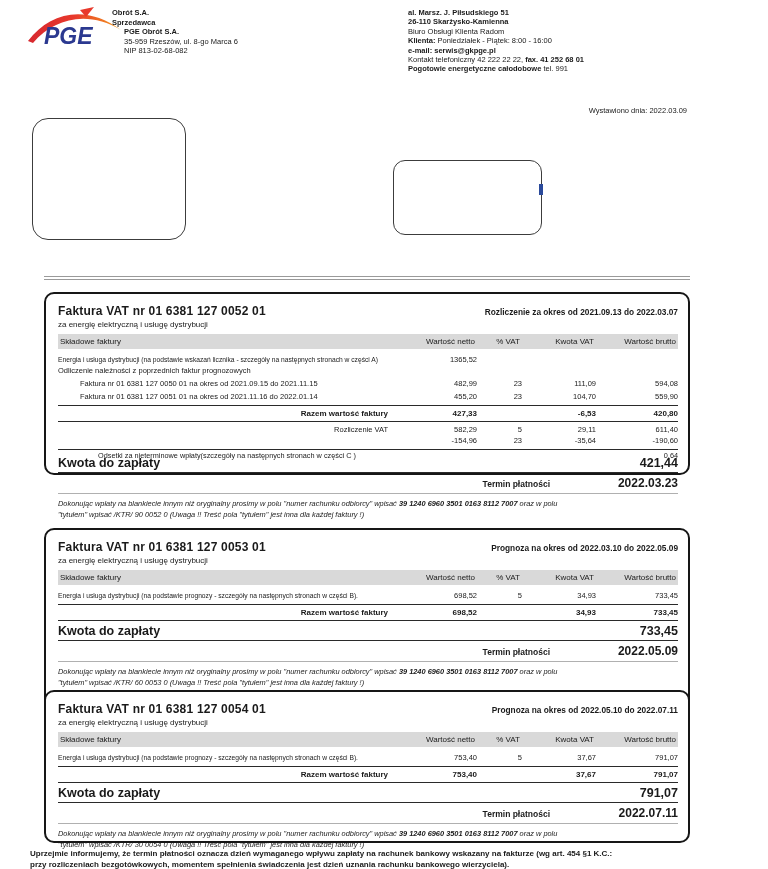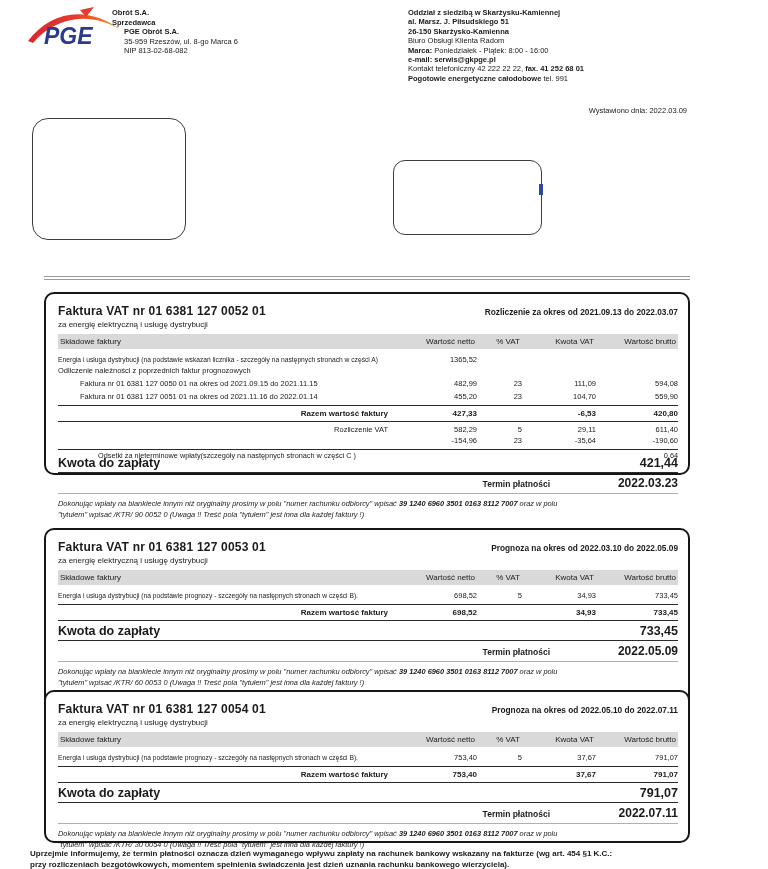--- a/index.html
+++ b/index.html
@@ -84,25 +84,24 @@
 
   <div class="seller">
     <div class="b">Obrót S.A.</div>
     <div class="b">Sprzedawca</div>
     <div class="b ind">PGE Obrót S.A.</div>
     <div class="ind">35-959 Rzeszów, ul. 8-go Marca 6</div>
     <div class="ind">NIP 813-02-68-082</div>
   </div>
 
   <div class="branch">
-    <div class="b">Oddział z siedzibą w Skarżysku-Kamiennej</div>
     <div class="b">al. Marsz. J. Piłsudskiego 51</div>
-    <div class="b">26-150 Skarżysko-Kamienna</div>
+    <div class="b">26-110 Skarżysko-Kamienna</div>
     <div>Biuro Obsługi Klienta Radom</div>
-    <div><span class="b">Marca:</span><span> Poniedziałek - Piątek: 8:00 - 16:00</span></div>
+    <div><span class="b">Klienta:</span><span> Poniedziałek - Piątek: 8:00 - 16:00</span></div>
     <div class="b">e-mail: serwis@gkpge.pl</div>
     <div><span>Kontakt telefoniczny 42 222 22 22, </span><span class="b">fax.  41 252 68 01</span></div>
     <div><span class="b">Pogotowie energetyczne całodobowe</span><span> tel. 991</span></div>
   </div>
 
   <div class="issued">Wystawiono dnia: 2022.03.09</div>
 
   <div class="win-left"></div>
   <div class="win-right"></div>
   <div class="stub-mark"></div>

